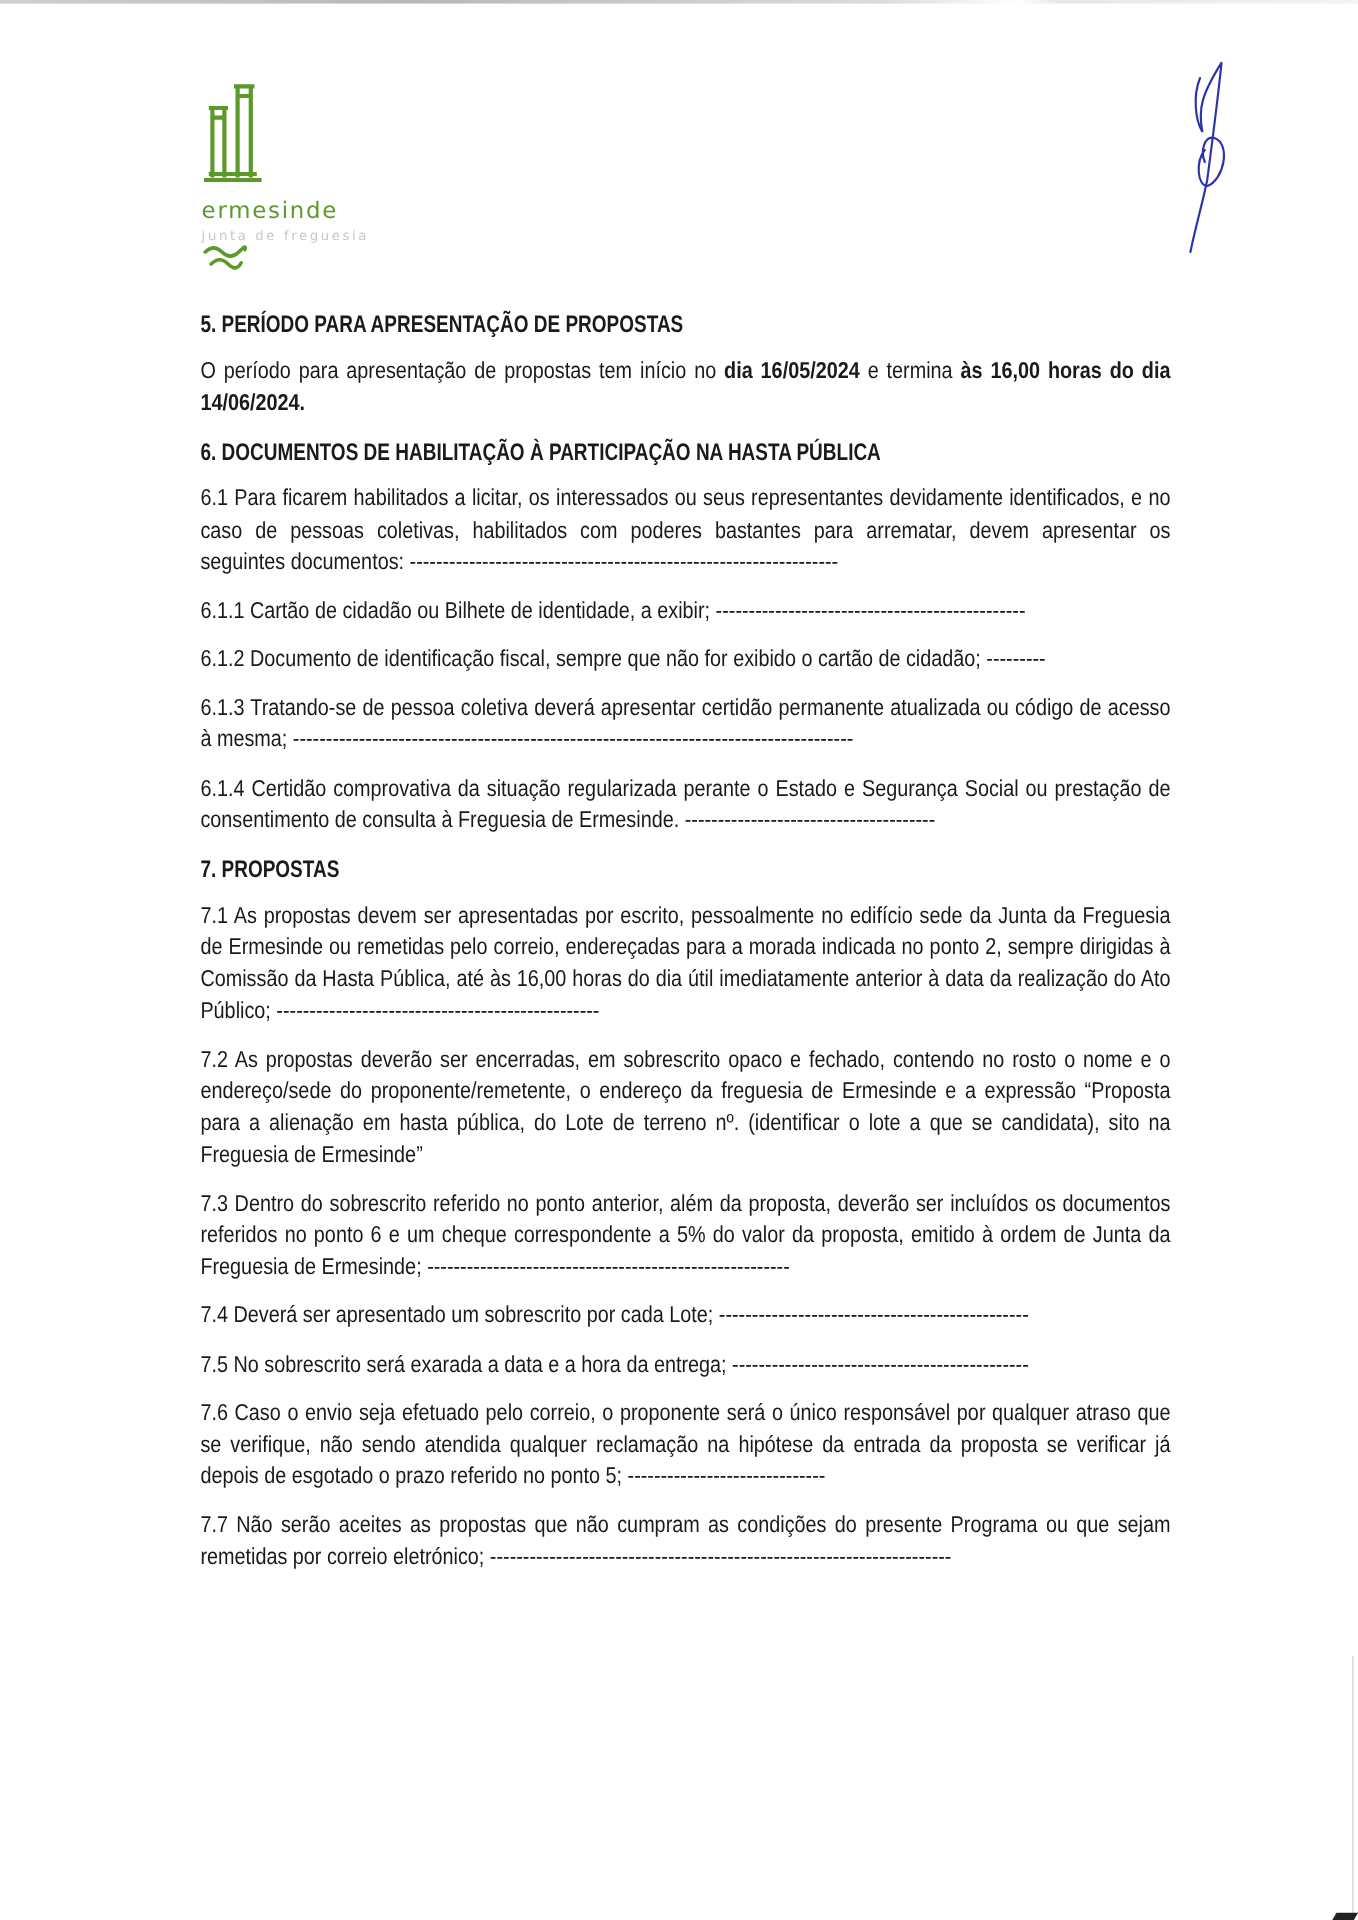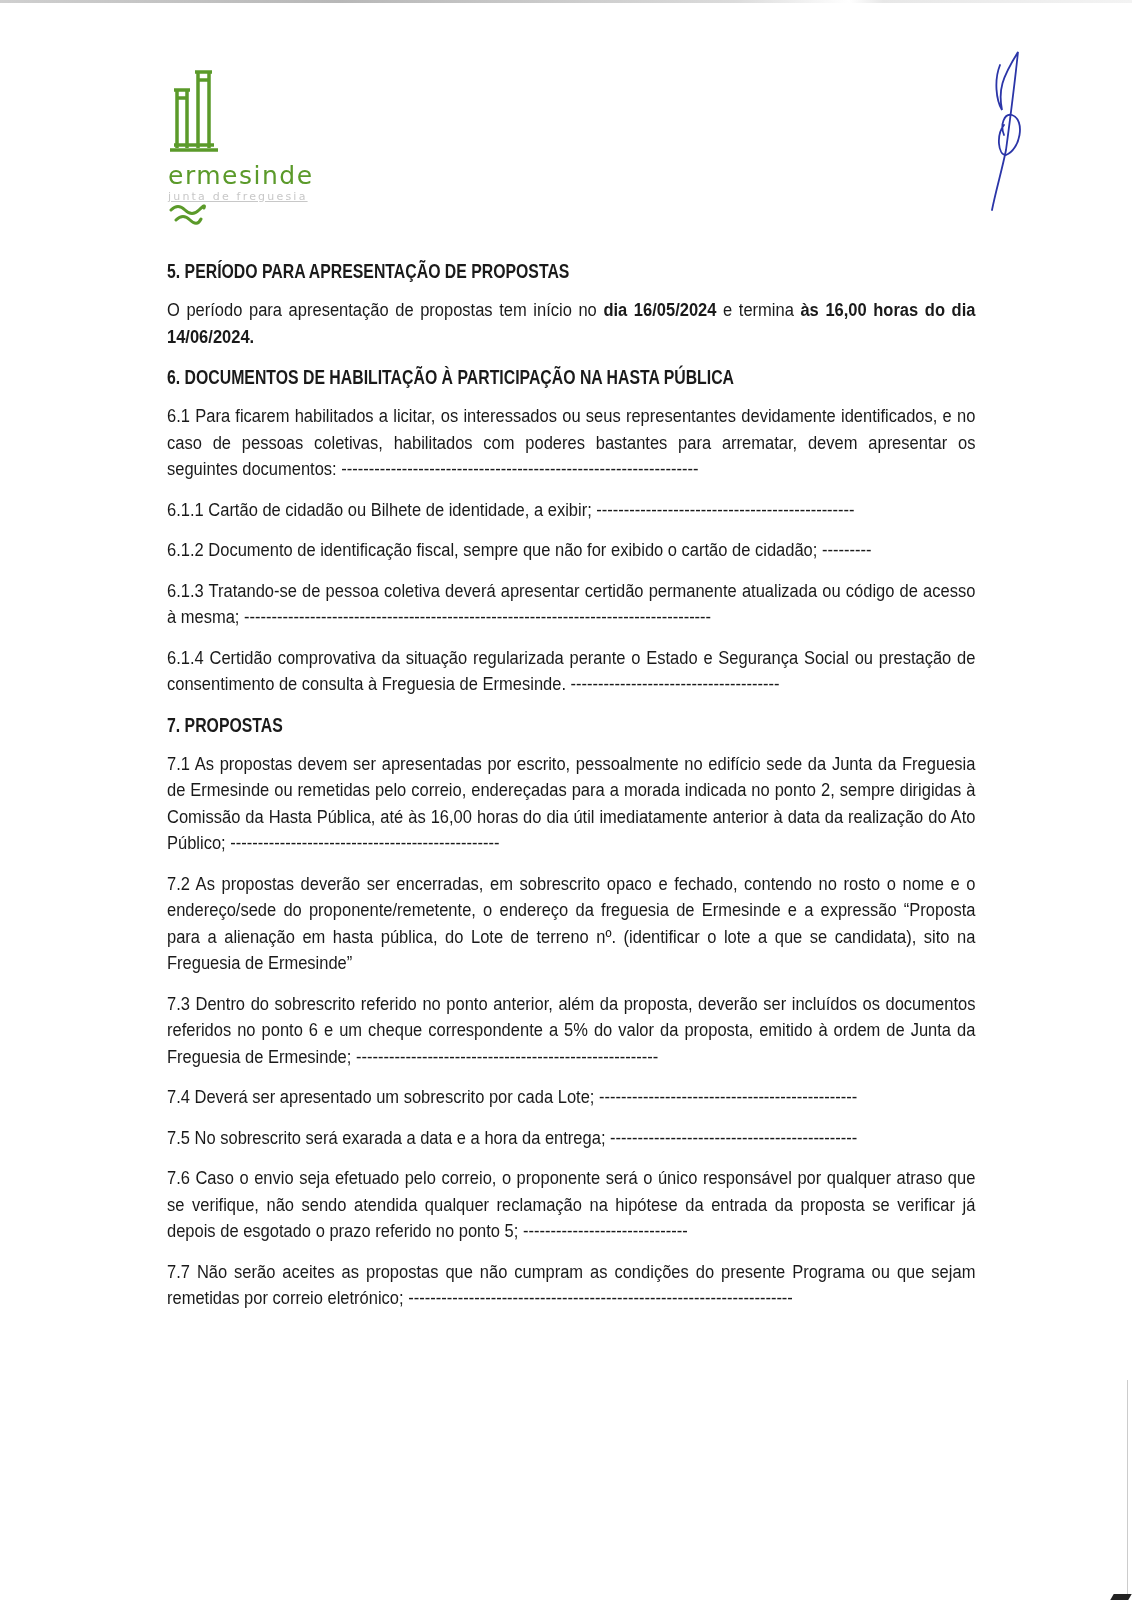--- a/index.html
+++ b/index.html
@@ -15,26 +15,26 @@
   .right-edge {
     position: absolute; right: 4px; top: 1380px; width: 1px; height: 220px; background: #ccc;
   }
   .corner-mark {
     position: absolute; right: 2px; bottom: 0; width: 18px; height: 6px; background: #222;
     transform: skewX(-30deg);
   }
   .logo { position: absolute; left: 168px; top: 68px; width: 180px; }
   .logo svg { display: block; }
   .logo-name {
-    font-family: "DejaVu Sans", sans-serif; font-size: 25px; color: #5b9a2a;
+    font-family: "DejaVu Sans", sans-serif; font-size: 19px; color: #5b9a2a;
     letter-spacing: 1.5px; margin-top: 2px; line-height: 28px;
   }
   .logo-sub {
     font-family: "DejaVu Sans", sans-serif; font-size: 11px; color: #c8c8c8;
-    letter-spacing: 2.2px; line-height: 13px; text-decoration: underline;
+    letter-spacing: 2.2px; line-height: 13px;
   }
   .signature { position: absolute; left: 990px; top: 50px; }
   .content {
     position: absolute; left: 167px; top: 258px; width: 808px;
     font-size: 19.2px; line-height: 26.5px;
     transform: scaleX(0.86); transform-origin: left top;
   }
   .content-inner { width: 940px; }
   h2 {
     font-size: 20px; font-weight: bold; margin: 0 0 13px 0; line-height: 26px;

